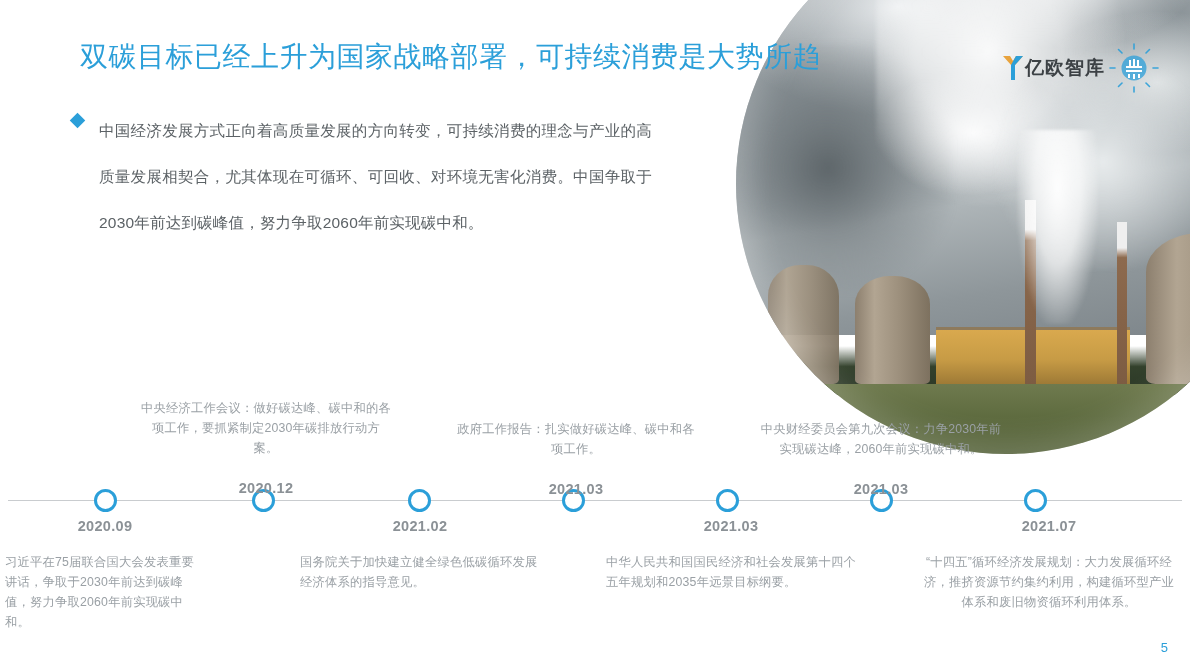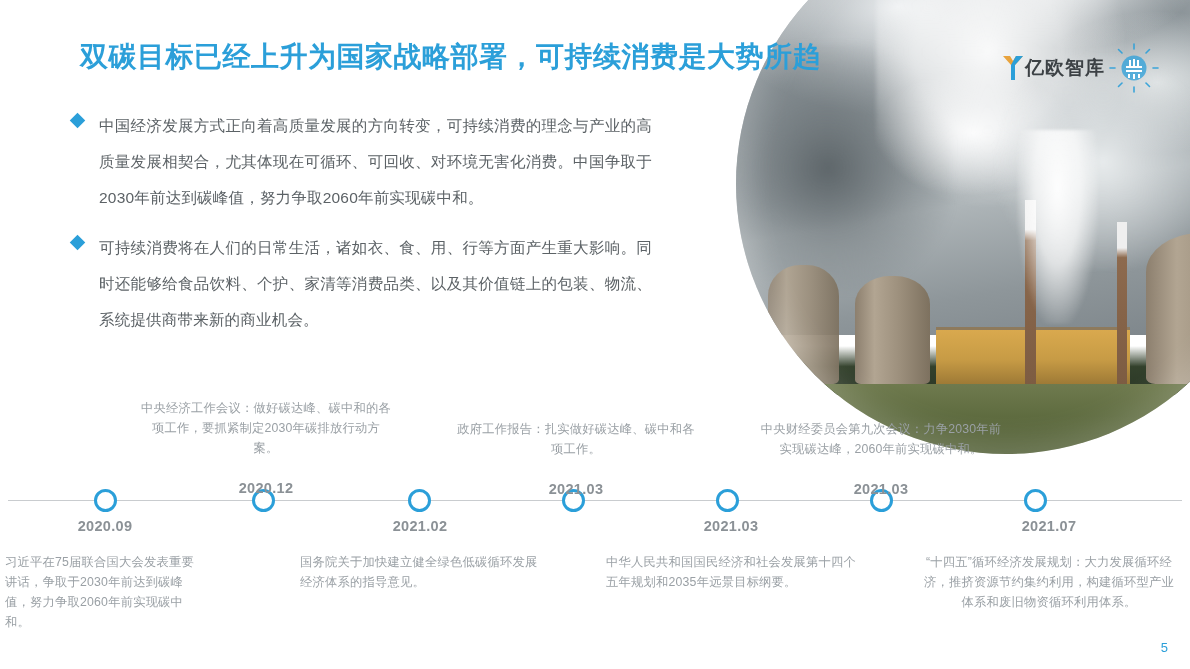--- a/index.html
+++ b/index.html
@@ -117,21 +117,21 @@
     box-shadow: inset 0 0 30px 10px rgba(255,255,255,0.18);
     pointer-events: none;
   }
 
   
   .title {
     position: absolute;
     left: 80px;
     top: 38px;
     font-size: 28px;
-    font-weight: bold;
+    font-weight: normal;
     color: #2B9FD9;
     letter-spacing: 0.5px;
     white-space: nowrap;
   }
 
   
   .logo {
     position: absolute;
     left: 1002px;
     top: 42px;
@@ -165,21 +165,21 @@
     flex: 0 0 auto;
     width: 11px;
     height: 11px;
     background: #2B9FD9;
     transform: rotate(45deg);
     margin-top: 7px;
     margin-right: 16px;
   }
   .bullet-text {
     font-size: 15.5px;
-    line-height: 36px;
+    line-height: 46px;
     color: #5c6266;
     text-align: justify;
     letter-spacing: 0.2px;
   }
 
   
   .timeline-line {
     position: absolute;
     left: 8px;
     right: 8px;
@@ -283,24 +283,20 @@
         <path d="M14 11 L10.5 7.5"></path>
       </g>
     </svg>
   </div>
 
   <div class="bullets">
     <div class="bullet">
       <span class="diamond"></span>
       <span class="bullet-text">中国经济发展方式正向着高质量发展的方向转变，可持续消费的理念与产业的高质量发展相契合，尤其体现在可循环、可回收、对环境无害化消费。中国争取于2030年前达到碳峰值，努力争取2060年前实现碳中和。</span>
     </div>
-    <div class="bullet">
-      <span class="diamond"></span>
-      <span class="bullet-text">可持续消费将在人们的日常生活，诸如衣、食、用、行等方面产生重大影响。同时还能够给食品饮料、个护、家清等消费品类、以及其价值链上的包装、物流、系统提供商带来新的商业机会。</span>
-    </div>
   </div>
 
   <div class="timeline-line"></div>
 
   <div class="dot" style="left:105px;"></div>
   <div class="dot" style="left:263px;"></div>
   <div class="dot" style="left:419px;"></div>
   <div class="dot" style="left:573px;"></div>
   <div class="dot" style="left:727px;"></div>
   <div class="dot" style="left:881px;"></div>

